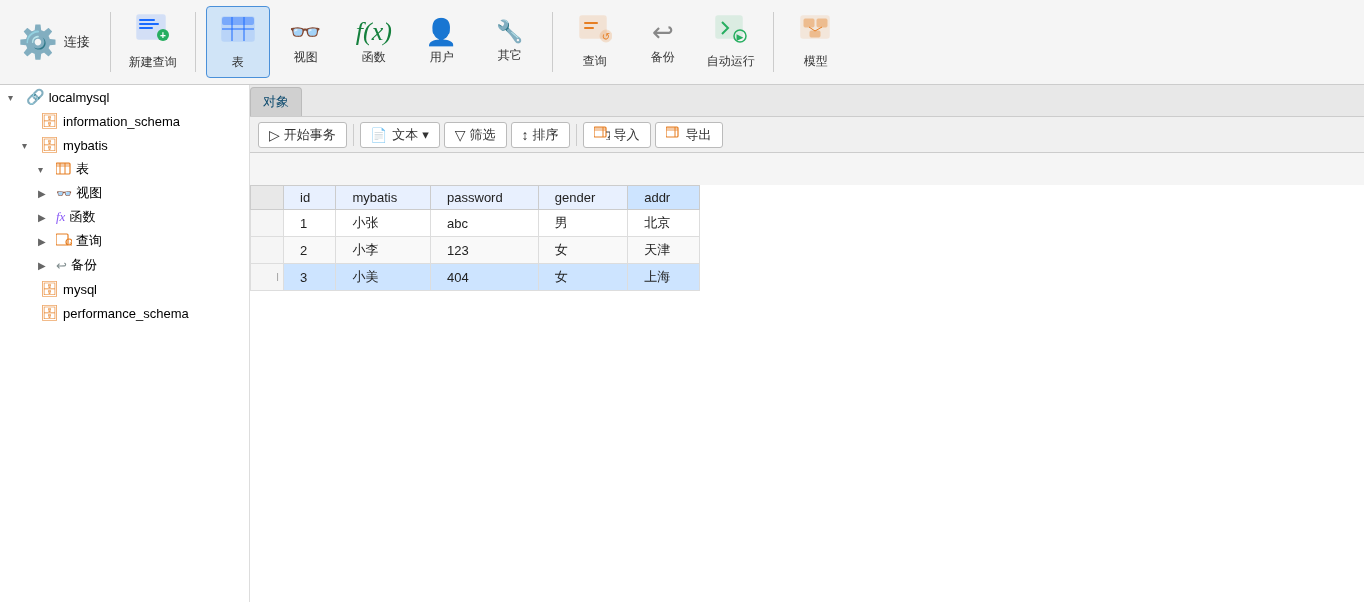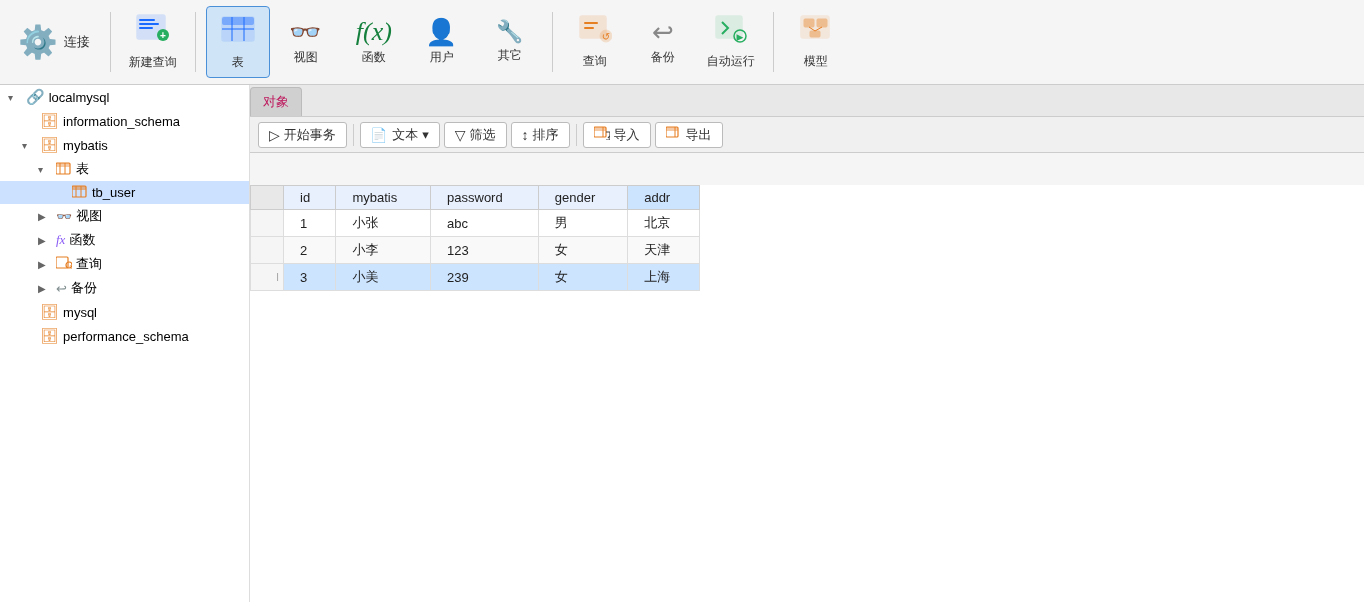--- a/index.html
+++ b/index.html
@@ -99,21 +99,21 @@
       height: 32px;
       align-items: flex-end;
     }
     .tab-inactive {
       padding: 5px 12px;
       background: #d0d0d0;
       border: 1px solid #bbb;
       border-bottom: none;
       cursor: pointer;
       font-size: 13px;
-      color: #be185d;
+      color: #0c4a6e;
       border-radius: 4px 4px 0 0;
       margin-right: 2px;
     }
     .tab-active {
       padding: 5px 14px;
       background: #fff;
       border: 1px solid #bbb;
       border-bottom: 1px solid #fff;
       cursor: pointer;
       font-size: 13px;
@@ -340,32 +340,20 @@
         <svg width="16" height="14" viewBox="0 0 16 14">
           <rect x="0" y="2" width="14" height="11" rx="1" fill="none" stroke="#e67e22" stroke-width="1.2"></rect>
           <rect x="0" y="2" width="14" height="4" rx="1" fill="#e67e22" opacity="0.4"></rect>
           <line x1="4" y1="2" x2="4" y2="13" stroke="#e67e22" stroke-width="1"></line>
           <line x1="9" y1="2" x2="9" y2="13" stroke="#e67e22" stroke-width="1"></line>
         </svg>
       </span>
       <span class="text">表</span>
     </div>
 
-    <div class="sidebar-item selected" style="padding-left: 54px;">
-      <span class="toggle"></span>
-      <span class="icon table-icon">
-        <svg width="16" height="14" viewBox="0 0 16 14">
-          <rect x="0" y="2" width="14" height="11" rx="1" fill="none" stroke="#e67e22" stroke-width="1.2"></rect>
-          <rect x="0" y="2" width="14" height="4" rx="1" fill="#e67e22" opacity="0.5"></rect>
-          <line x1="4" y1="2" x2="4" y2="13" stroke="#e67e22" stroke-width="1"></line>
-          <line x1="9" y1="2" x2="9" y2="13" stroke="#e67e22" stroke-width="1"></line>
-        </svg>
-      </span>
-      <span class="text">tb_user</span>
-    </div>
 
     <div class="sidebar-item" style="padding-left: 38px;">
       <span class="toggle">▶</span>
       <span class="icon view-icon" style="font-size:13px;">👓</span>
       <span class="text">视图</span>
     </div>
 
     <div class="sidebar-item" style="padding-left: 38px;">
       <span class="toggle">▶</span>
       <span class="icon func-icon" style="font-size:13px; font-style:italic; font-family:serif;">fx</span>
@@ -483,21 +471,21 @@
               <td>2</td>
               <td>小李</td>
               <td>123</td>
               <td>女</td>
               <td>天津</td>
             </tr>
             <tr class="selected-row">
               <td class="row-num" style="cursor: text;">I</td>
               <td>3</td>
               <td>小美</td>
-              <td>239</td>
+              <td>404</td>
               <td>女</td>
               <td>上海</td>
             </tr>
           </tbody>
       </table>
     </div>
 
   </div>
 </div>
 

